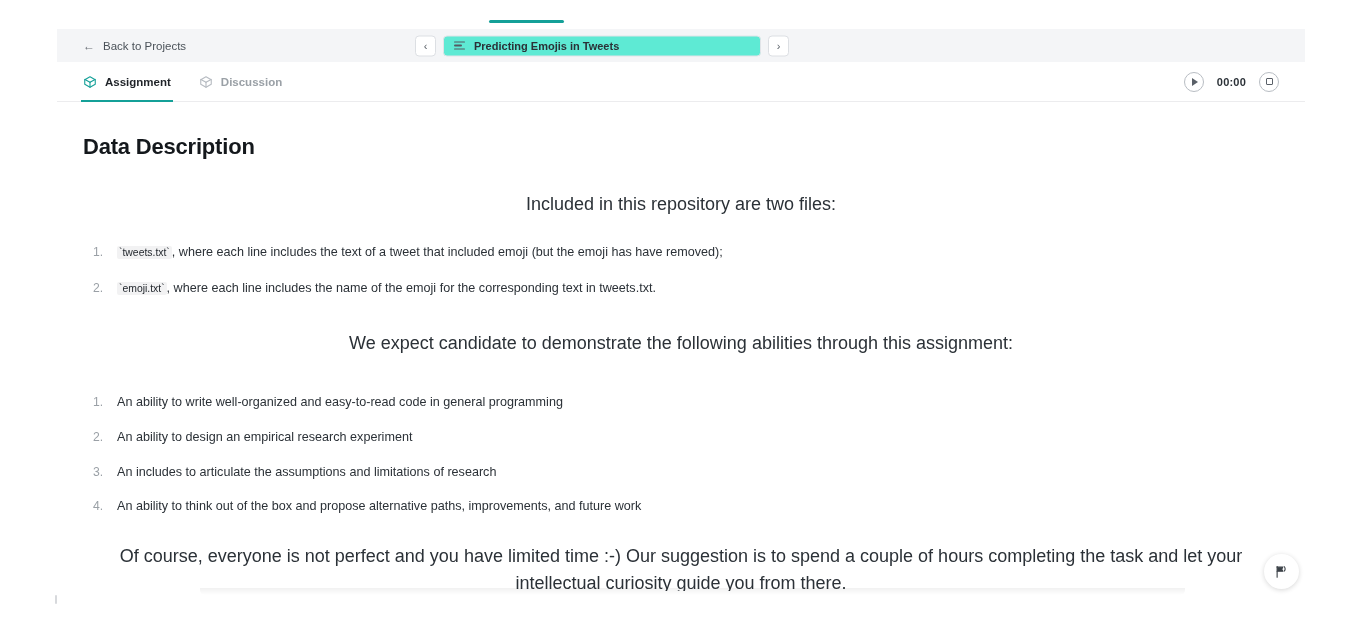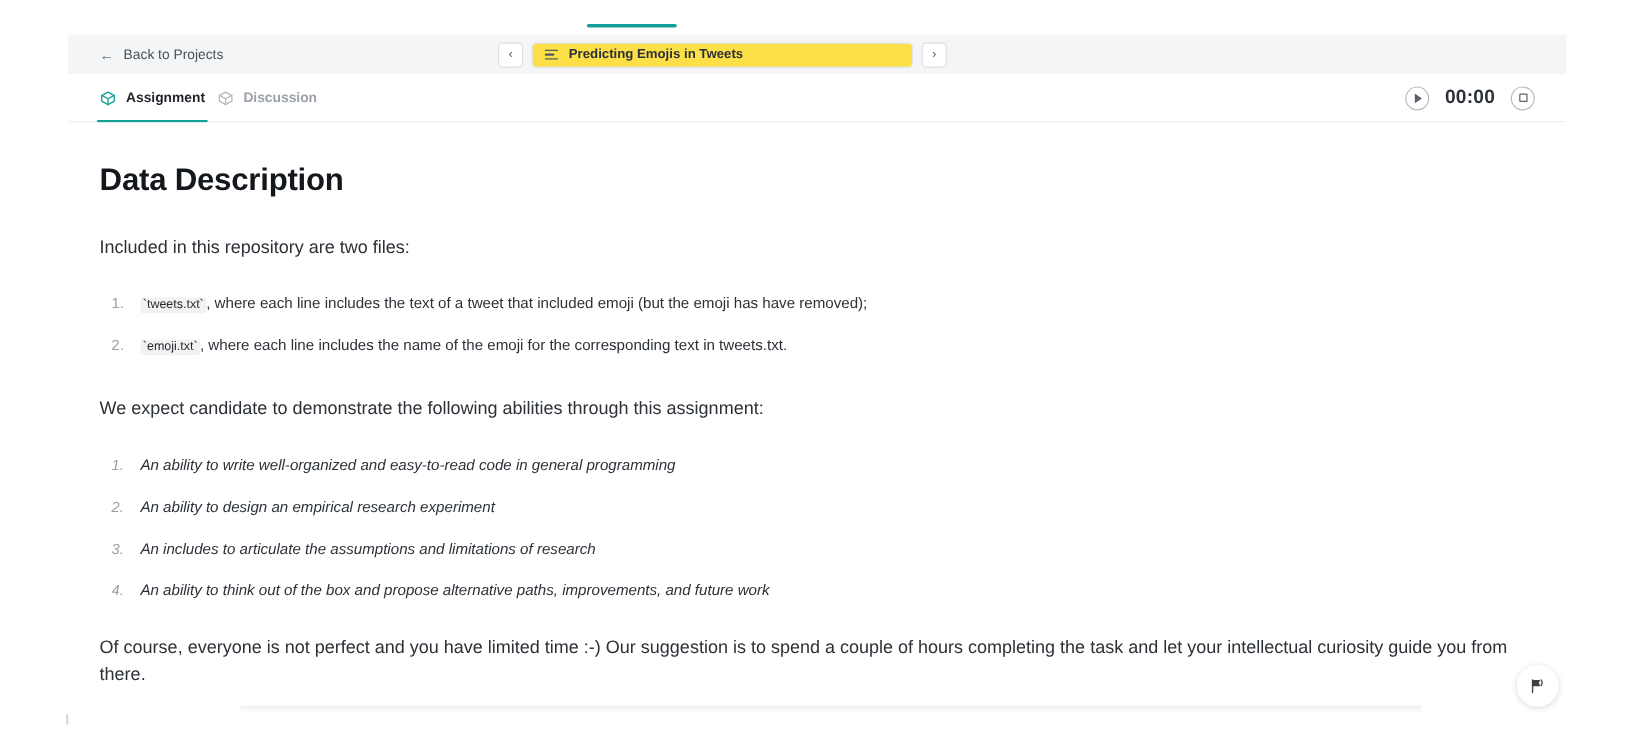--- a/index.html
+++ b/index.html
@@ -83,21 +83,21 @@
     justify-content: center;
     font-size: 11px;
     color: #5a6068;
     cursor: pointer;
     line-height: 1;
   }
   .doc-pill {
     width: 318px; height: 21px;
     border: 1px solid #e1e4e8;
     border-radius: 4px;
-    background: #fde047;
+    background: #5eead4;
     display: flex;
     align-items: center;
     gap: 9px;
     padding: 0 10px;
     cursor: pointer;
   }
   .doc-pill .title {
     font-size: 11px;
     font-weight: bold;
     color: #2b3137;
@@ -123,21 +123,21 @@
   .tabrow {
     position: absolute;
     left: 57px; top: 62px;
     width: 1248px; height: 40px;
     background: #ffffff;
     border-bottom: 1px solid #ececee;
     display: flex;
     align-items: center;
   }
 
-  .tabs { display: flex; align-items: center; margin-left: 26px; gap: 10px; height: 100%; }
+  .tabs { display: flex; align-items: center; margin-left: 26px; gap: 28px; height: 100%; }
 
   .tab {
     display: flex;
     align-items: center;
     gap: 8px;
     height: 100%;
     cursor: pointer;
     position: relative;
     font-size: 11.5px;
   }
@@ -176,50 +176,51 @@
     border-top: 4px solid transparent;
     border-bottom: 4px solid transparent;
     margin-left: 2px;
   }
   .sq {
     width: 7px; height: 7px;
     border: 1.3px solid #5a6068;
     border-radius: 1px;
   }
   .clock {
-    font-size: 16px;
+    font-size: 11px;
     font-weight: bold;
     color: #2b3137;
     letter-spacing: .2px;
     font-variant-numeric: tabular-nums;
   }
 
   
   .content {
     position: absolute;
     left: 57px; top: 102px;
     width: 1248px;
     height: 489px;
     background: #ffffff;
     overflow: hidden;
     padding: 0 26px;
   }
 
   h2.sec {
-    font-size: 26px;
+    font-size: 22px;
     font-weight: bold;
     letter-spacing: -0.2px;
     color: #14181c;
     margin: 0;
   }
 
   p.para {
-    font-size: 15px;
+    font-size: 18px;
     line-height: 1.5;
     color: #2b3137;
+    text-align: center;
   }
 
   ol.list {
     list-style: none;
     counter-reset: li;
     margin: 0; padding: 0;
   }
   ol.list > li {
     counter-increment: li;
     position: relative;
@@ -359,21 +360,21 @@
         <code class="inline">`tweets.txt`</code><span>, where each line includes the text of a tweet that included emoji (but the emoji has have removed);</span>
       </li>
       <li style="margin-top:17px;">
         <code class="inline">`emoji.txt`</code><span>, where each line includes the name of the emoji for the corresponding text in tweets.txt.</span>
       </li>
     </ol>
 
 
     <p class="para" style="margin-top:32px;">We expect candidate to demonstrate the following abilities through this assignment:</p>
 
-    <ol class="list" style="margin-top:26px;font-style:italic;">
+    <ol class="list" style="margin-top:36px;">
       <li>
         <span>An ability to write well-organized and easy-to-read code in general programming</span>
       </li>
       <li style="margin-top:16px;">
         <span>An ability to design an empirical research experiment</span>
       </li>
       <li style="margin-top:16px;">
         <span>An includes to articulate the assumptions and limitations of research</span>
       </li>
       <li style="margin-top:16px;">

